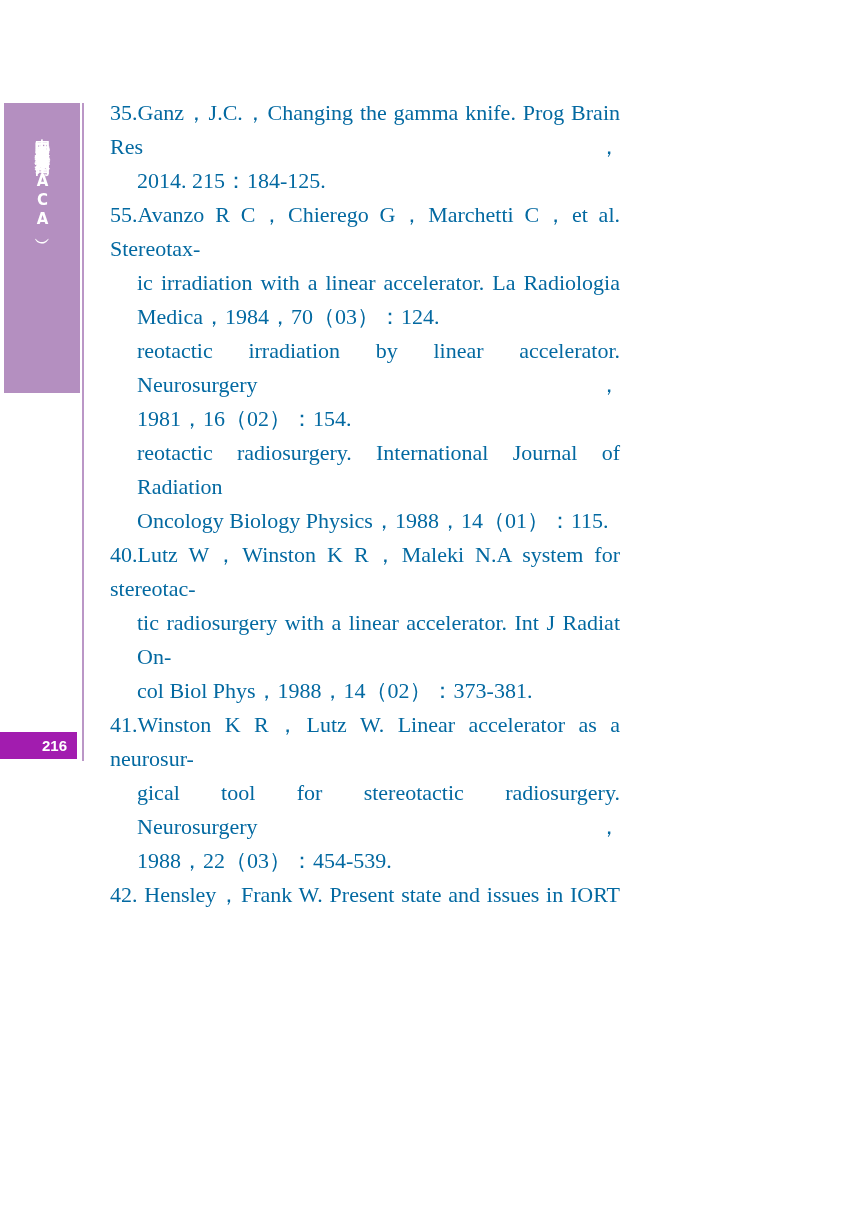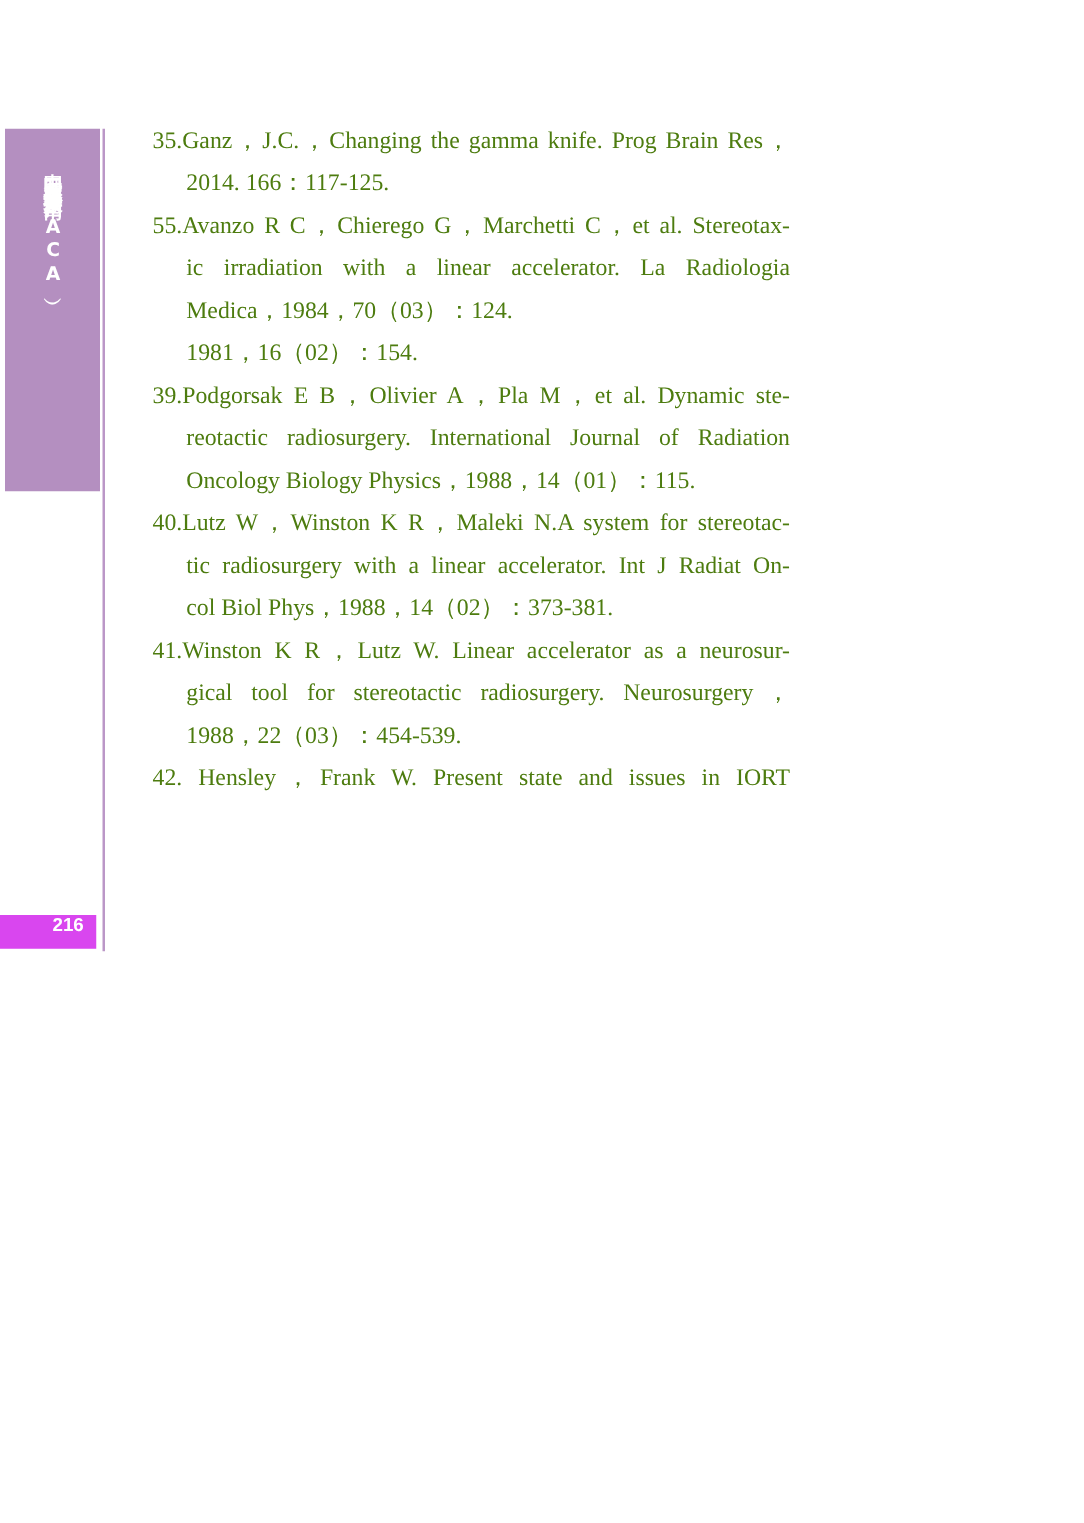--- a/index.html
+++ b/index.html
@@ -43,39 +43,39 @@
     width: 2px;
     height: 658px;
     background: #bb97c7;
   }
   .badge {
     position: absolute;
     left: 0;
     top: 732px;
     width: 77px;
     height: 27px;
-    background: #d946ef;
+    background: #a21caf;
     color: #ffffff;
     font-family: "Liberation Sans", sans-serif;
     font-weight: bold;
     font-size: 15px;
     display: flex;
+    align-items: center;
     justify-content: flex-end;
     padding-right: 10px;
     box-sizing: border-box;
   }
   .refs {
     position: absolute;
     left: 110px;
     top: 96px;
     width: 510px;
-    font-size: 19px;
+    font-size: 22px;
     line-height: 34px;
-    color: #4d7c0f;
-    margin-left: 12px;
+    color: #0369a1;
   }
   .ref { margin: 0; }
   .ln { padding-left: 27px; }
   .ln.first { padding-left: 0; }
   .ln.j { text-align: justify; text-align-last: justify; }
 </style>
 </head>
 <body>
 
 <div class="page">
@@ -89,36 +89,36 @@
   <div class="vline"></div>
 
   <div class="badge">
     <span>216</span>
   </div>
 
   <div class="refs">
 
     <div class="ref">
       <div class="ln first j">35.Ganz，J.C.，Changing the gamma knife. Prog Brain Res，</div>
-      <div class="ln">2014. 166：117-125.</div>
+      <div class="ln">2014. 215：184-125.</div>
     </div>
 
 
     <div class="ref">
       <div class="ln first j">55.Avanzo R C，Chierego G，Marchetti C，et al. Stereotax-</div>
       <div class="ln j">ic irradiation with a linear accelerator. La Radiologia</div>
       <div class="ln">Medica，1984，70（03）：124.</div>
     </div>
 
     <div class="ref">
+      <div class="ln j">reotactic irradiation by linear accelerator. Neurosurgery，</div>
       <div class="ln">1981，16（02）：154.</div>
     </div>
 
     <div class="ref">
-      <div class="ln first j">39.Podgorsak E B，Olivier A，Pla M，et al. Dynamic ste-</div>
       <div class="ln j">reotactic radiosurgery. International Journal of Radiation</div>
       <div class="ln">Oncology Biology Physics，1988，14（01）：115.</div>
     </div>
 
     <div class="ref">
       <div class="ln first j">40.Lutz W，Winston K R，Maleki N.A system for stereotac-</div>
       <div class="ln j">tic radiosurgery with a linear accelerator. Int J Radiat On-</div>
       <div class="ln">col Biol Phys，1988，14（02）：373-381.</div>
     </div>
 

